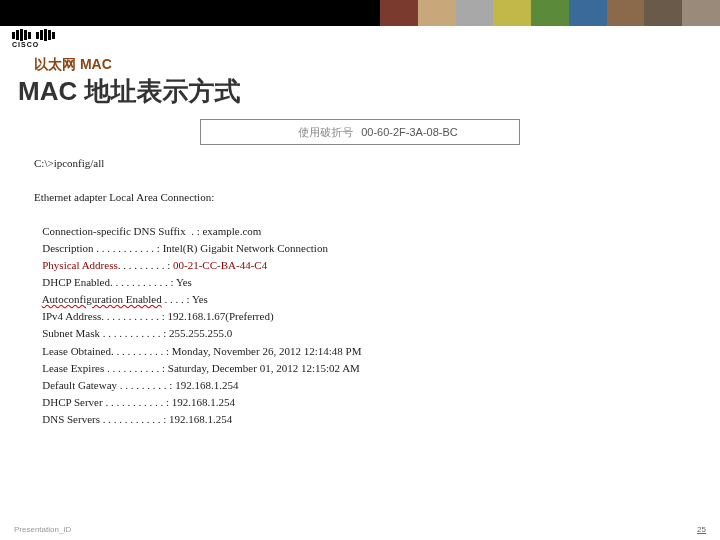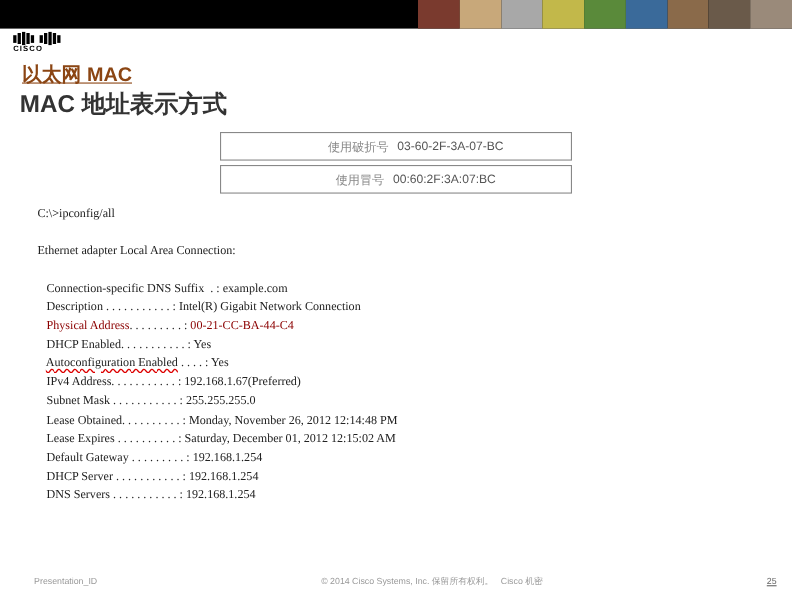--- a/index.html
+++ b/index.html
@@ -8,32 +8,32 @@
   .banner { width:100%; height:26px; background:#000; position:relative; }
   .banner .color-strip { position:absolute; right:0; top:0; bottom:0; width:340px; display:flex; }
   .color-strip .c { flex:1; }
   .c1{background:#7a3a2e;} .c2{background:#c8a87a;} .c3{background:#a8a8a8;} .c4{background:#c2b84a;} .c5{background:#5a8a3a;} .c6{background:#3a6a9a;} .c7{background:#8a6a4a;} .c8{background:#6a5a4a;} .c9{background:#9a8a7a;}
 
   .logo-row { display:flex; align-items:center; gap:1px; padding:3px 12px 0; }
   .logo-bar { width:3px; height:12px; background:#000; }
   .logo-bar.s{height:7px;} .logo-bar.m{height:10px;}
   .logo-text { font-size:7px; letter-spacing:1px; margin-left:4px; font-weight:bold; }
 
-  .subtitle { color:#8B4513; font-size:18px; font-weight:bold; margin:8px 20px 0;text-decoration:underline; }
-  .title { color:#333; font-size:22px; font-weight:bold; margin:0 18px 10px; }
+  .subtitle { color:#8B4513; font-size:14px; font-weight:bold; margin:8px 34px 0; }
+  .title { color:#333; font-size:26px; font-weight:bold; margin:0 18px 10px; }
 
   .formats { margin:0 auto; width:320px; }
   .fmt-row { border:1px solid #888; height:26px; display:flex; align-items:center; justify-content:center; margin:4px 0; font-size:11px; color:#555;padding-left:36px; }
   .fmt-row .lbl { margin-right:8px; color:#888; }
 
   .term { font-family:Liberation Serif, serif; font-size:11px; color:#222; margin:10px 34px 0; line-height:1.55; white-space:pre; }
   .term .hl { color:#8B0000; }
   .wavy { text-decoration:underline; text-decoration-style:wavy; text-decoration-color:#d00; }
 
-  .footer { position:absolute; bottom:6px; left:17px; right:0; display:flex; justify-content:space-between; align-items:center; padding:0 14px; font-size:8px; color:#999; }
+  .footer { position:absolute; bottom:6px; left:0; right:0; display:flex; justify-content:space-between; align-items:center; padding:0 14px; font-size:8px; color:#999; }
   .footer .pg { color:#666;text-decoration:underline; }
 </style>
 </head>
 <body>
 
 <div class="banner">
   <div class="color-strip">
     <div class="c c1"></div>
       <div class="c c2"></div>
       <div class="c c3"></div>
@@ -60,25 +60,21 @@
     <span class="logo-bar s"></span>
 </div>
 <div class="logo-text" style="margin-left:12px">CISCO</div>
 
 <div class="subtitle">以太网 MAC</div>
 <div class="title">MAC 地址表示方式</div>
 
 <div class="formats">
   <div class="fmt-row">
       <span class="lbl">使用破折号</span>
-      <span>03-60-2F-3A-07-BC</span>
-    </div>
-  <div class="fmt-row">
-      <span class="lbl">使用冒号</span>
-      <span>00:60:2F:3A:07:BC</span>
+      <span>00-60-2F-3A-08-BC</span>
     </div>
 </div>
 
 <div class="term"><span>C:\&gt;ipconfig/all</span>
 
 <span>Ethernet adapter Local Area Connection:</span>
 
    <span>Connection-specific DNS Suffix</span>  . : <span>example.com</span>
    <span>Description</span> . . . . . . . . . . . : <span>Intel(R) Gigabit Network Connection</span>
    <span class="hl">Physical Address</span>. . . . . . . . . : <span class="hl">00-21-CC-BA-44-C4</span>
@@ -87,15 +83,14 @@
    <span>IPv4 Address</span>. . . . . . . . . . . : <span>192.168.1.67(Preferred)</span>
    <span>Subnet Mask</span> . . . . . . . . . . . : <span>255.255.255.0</span>
    <span>Lease Obtained</span>. . . . . . . . . . : <span>Monday, November 26, 2012 12:14:48 PM</span>
    <span>Lease Expires</span> . . . . . . . . . . : <span>Saturday, December 01, 2012 12:15:02 AM</span>
    <span>Default Gateway</span> . . . . . . . . . : <span>192.168.1.254</span>
    <span>DHCP Server</span> . . . . . . . . . . . : <span>192.168.1.254</span>
    <span>DNS Servers</span> . . . . . . . . . . . : <span>192.168.1.254</span></div>
 
 <div class="footer">
   <span>Presentation_ID</span>
-  <span><span>© 2014 Cisco Systems, Inc. 保留所有权利。</span>&nbsp;&nbsp;&nbsp;<span>Cisco 机密</span></span>
   <span class="pg">25</span>
 </div>
 
 </body></html>

